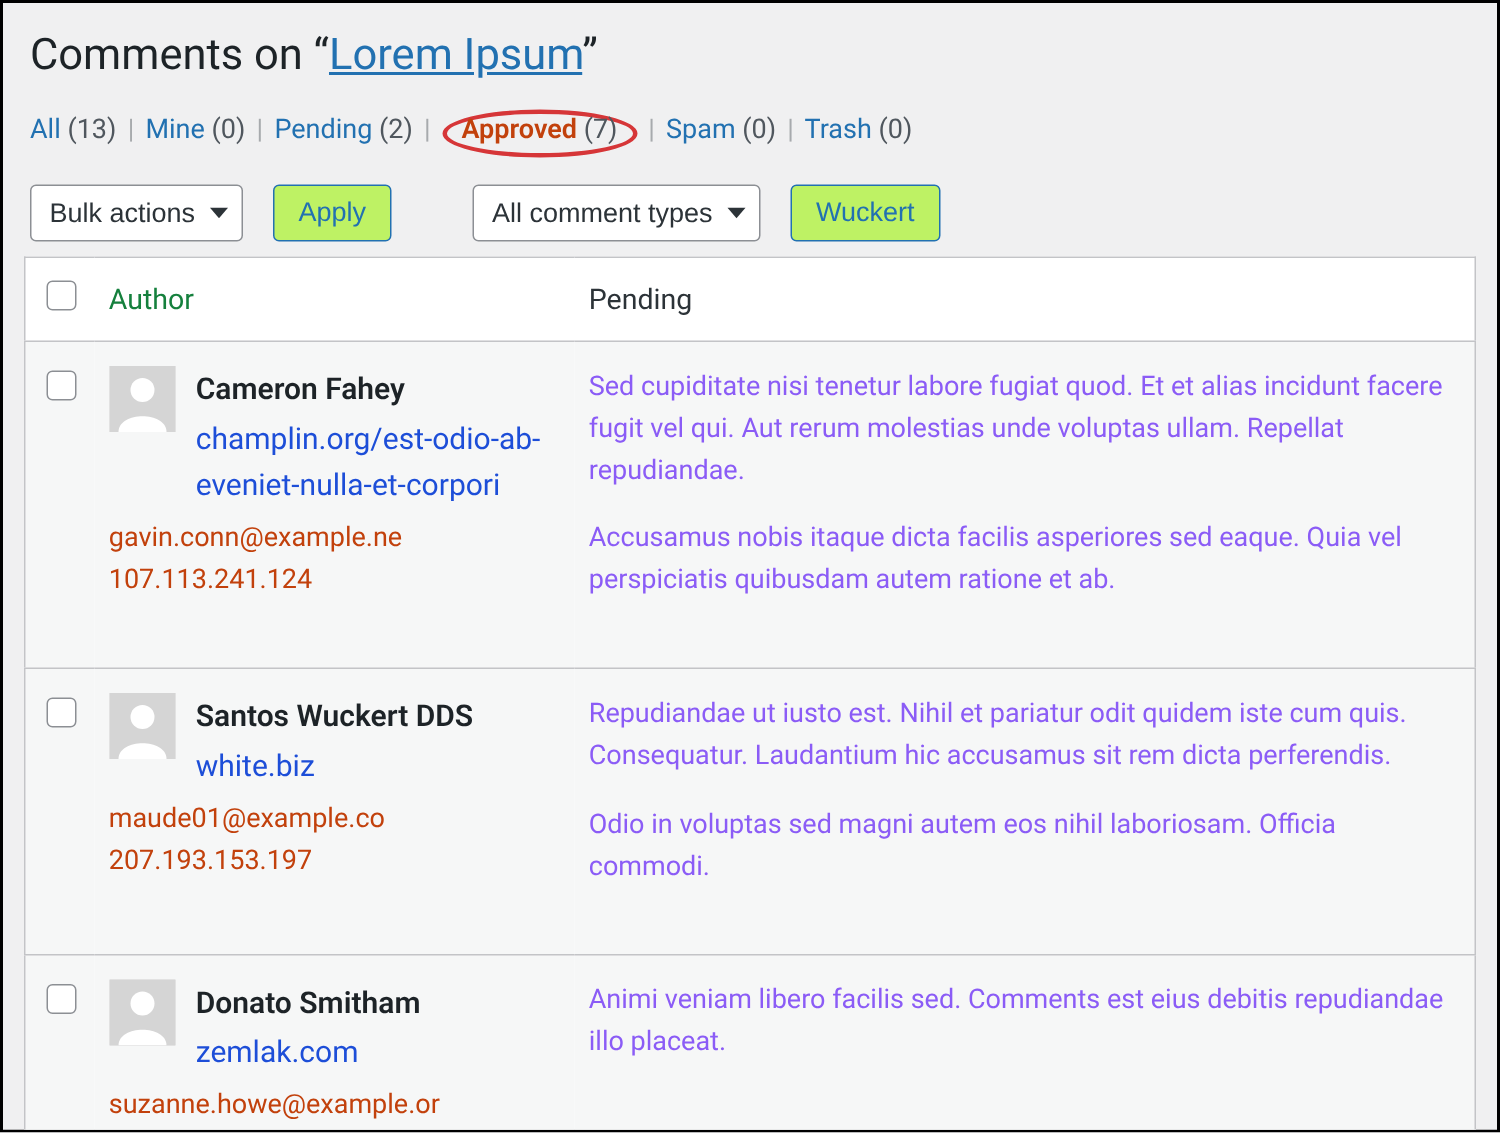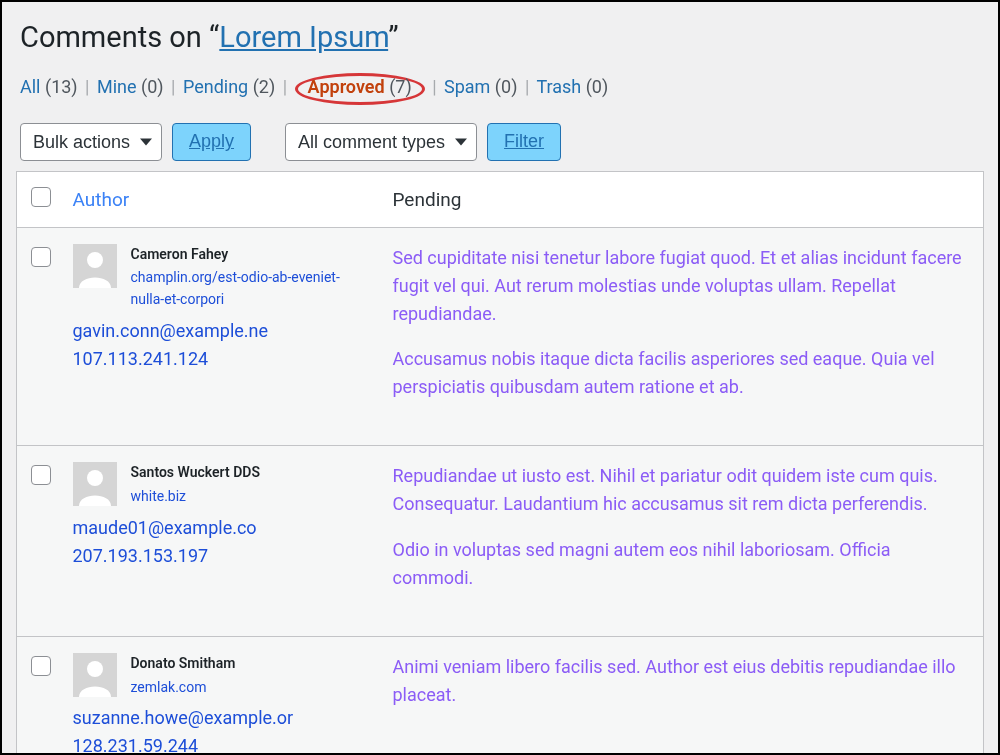--- a/index.html
+++ b/index.html
@@ -53,21 +53,21 @@
     border: 3px solid #d63638;
     border-radius: 50% / 50%;
     padding: 2px 10px 6px 10px;
     display: inline-block;
     line-height: 1;
   }
 
   .controls-row {
     margin: 0 0 10px 18px;
     display: flex;
-    gap: 10px;
+    gap: 20px;
     align-items: center;
   }
   select.wp-select {
     height: 38px;
     border: 1px solid #8c8f94;
     border-radius: 4px;
     background: #fff;
     font-size: 18px;
     padding: 0 30px 0 12px;
     color: #2c3338;
@@ -88,26 +88,25 @@
     border-left: 6px solid transparent;
     border-right: 6px solid transparent;
     border-top: 7px solid #2c3338;
     transform: translateY(-50%);
     pointer-events: none;
   }
   button.wp-btn {
     height: 38px;
     border: 1px solid #2271b1;
     border-radius: 4px;
-    background: #7dd3fc;
+    background: #bef264;
     color: #2271b1;
     font-size: 18px;
     padding: 0 16px;
     cursor: pointer;
-    text-decoration: underline;
   }
 
   table.comments {
     width: calc(100% - 28px);
     margin-left: 14px;
     border-collapse: collapse;
     border: 1px solid #c3c4c7;
     background: #fff;
     table-layout: fixed;
   }
@@ -116,21 +115,21 @@
     font-weight: 400;
     font-size: 19px;
     color: #2c3338;
     padding: 12px 10px;
     border-bottom: 1px solid #c3c4c7;
     background: #fff;
   }
   table.comments thead th.col-cb { width: 46px; }
   table.comments thead th.col-author { width: 320px; }
   table.comments thead th.col-author a {
-    color: #3b82f6;
+    color: #15803d;
     text-decoration: none;
     margin-top: 16px;
   }
 
   table.comments tbody tr {
     border-top: 1px solid #c3c4c7;
     background: #f6f7f7;
   }
   table.comments tbody td {
     vertical-align: top;
@@ -146,37 +145,37 @@
     align-items: flex-start;
   }
   .avatar {
     width: 44px; height: 44px;
     background: #d5d5d5;
     flex-shrink: 0;
     position: relative;
   }
   .avatar svg { width:100%; height:100%; display:block; }
   .author-meta {
-    font-size: 14px;
+    font-size: 20px;
   }
   .author-meta .name {
     font-weight: 600;
     color: #1d2327;
     margin-bottom: 2px;
   }
   .author-meta a {
     color: #1d4ed8;
     text-decoration: none;
     display: block;
     word-break: break-word;
   }
   .author-below-links {
     margin-top: 6px;
   }
-  .author-below-links a { display:block; color:#1d4ed8; text-decoration:none; word-break: break-word;}
+  .author-below-links a { display:block; color:#c2410c; text-decoration:none; word-break: break-word;}
 
   td.comment-cell p { margin: 0 0 18px 0; color:#8b5cf6; }
   td.comment-cell p:last-child { margin-bottom:0; }
 
   input.cb-input {
     width: 20px; height: 20px;
     border: 1px solid #8c8f94;
     border-radius: 4px;
     appearance: none;
     background: #fff;
@@ -221,21 +220,21 @@
           <option>Bulk actions</option>
         </select>
       </span>
       <button class="wp-btn">Apply</button>
       <span style="width:14px;"></span>
       <span class="select-wrap">
         <select class="wp-select">
           <option>All comment types</option>
         </select>
       </span>
-      <button class="wp-btn">Filter</button>
+      <button class="wp-btn">Wuckert</button>
     </div>
 
     <table class="comments">
       <thead>
         <tr>
           <th class="col-cb">
             <input type="checkbox" class="cb-input" style="">
           </th>
           <th class="col-author"><a href="#">Author</a></th>
           <th class="col-comment">Pending</th>
@@ -310,20 +309,20 @@
                   <div class="name">Donato Smitham</div>
                   <a href="#">zemlak.com</a>
                 </div>
               </div>
               <div class="author-below-links">
                 <a href="#">suzanne.howe@example.or</a>
                 <a href="#">128.231.59.244</a>
               </div>
             </td>
             <td class="comment-cell">
-              <p>Animi veniam libero facilis sed. Author est eius debitis repudiandae illo placeat.</p>
+              <p>Animi veniam libero facilis sed. Comments est eius debitis repudiandae illo placeat.</p>
             </td>
           </tr>
         </tbody>
     </table>
 
   </div>
 </div>
 
 </body></html>

